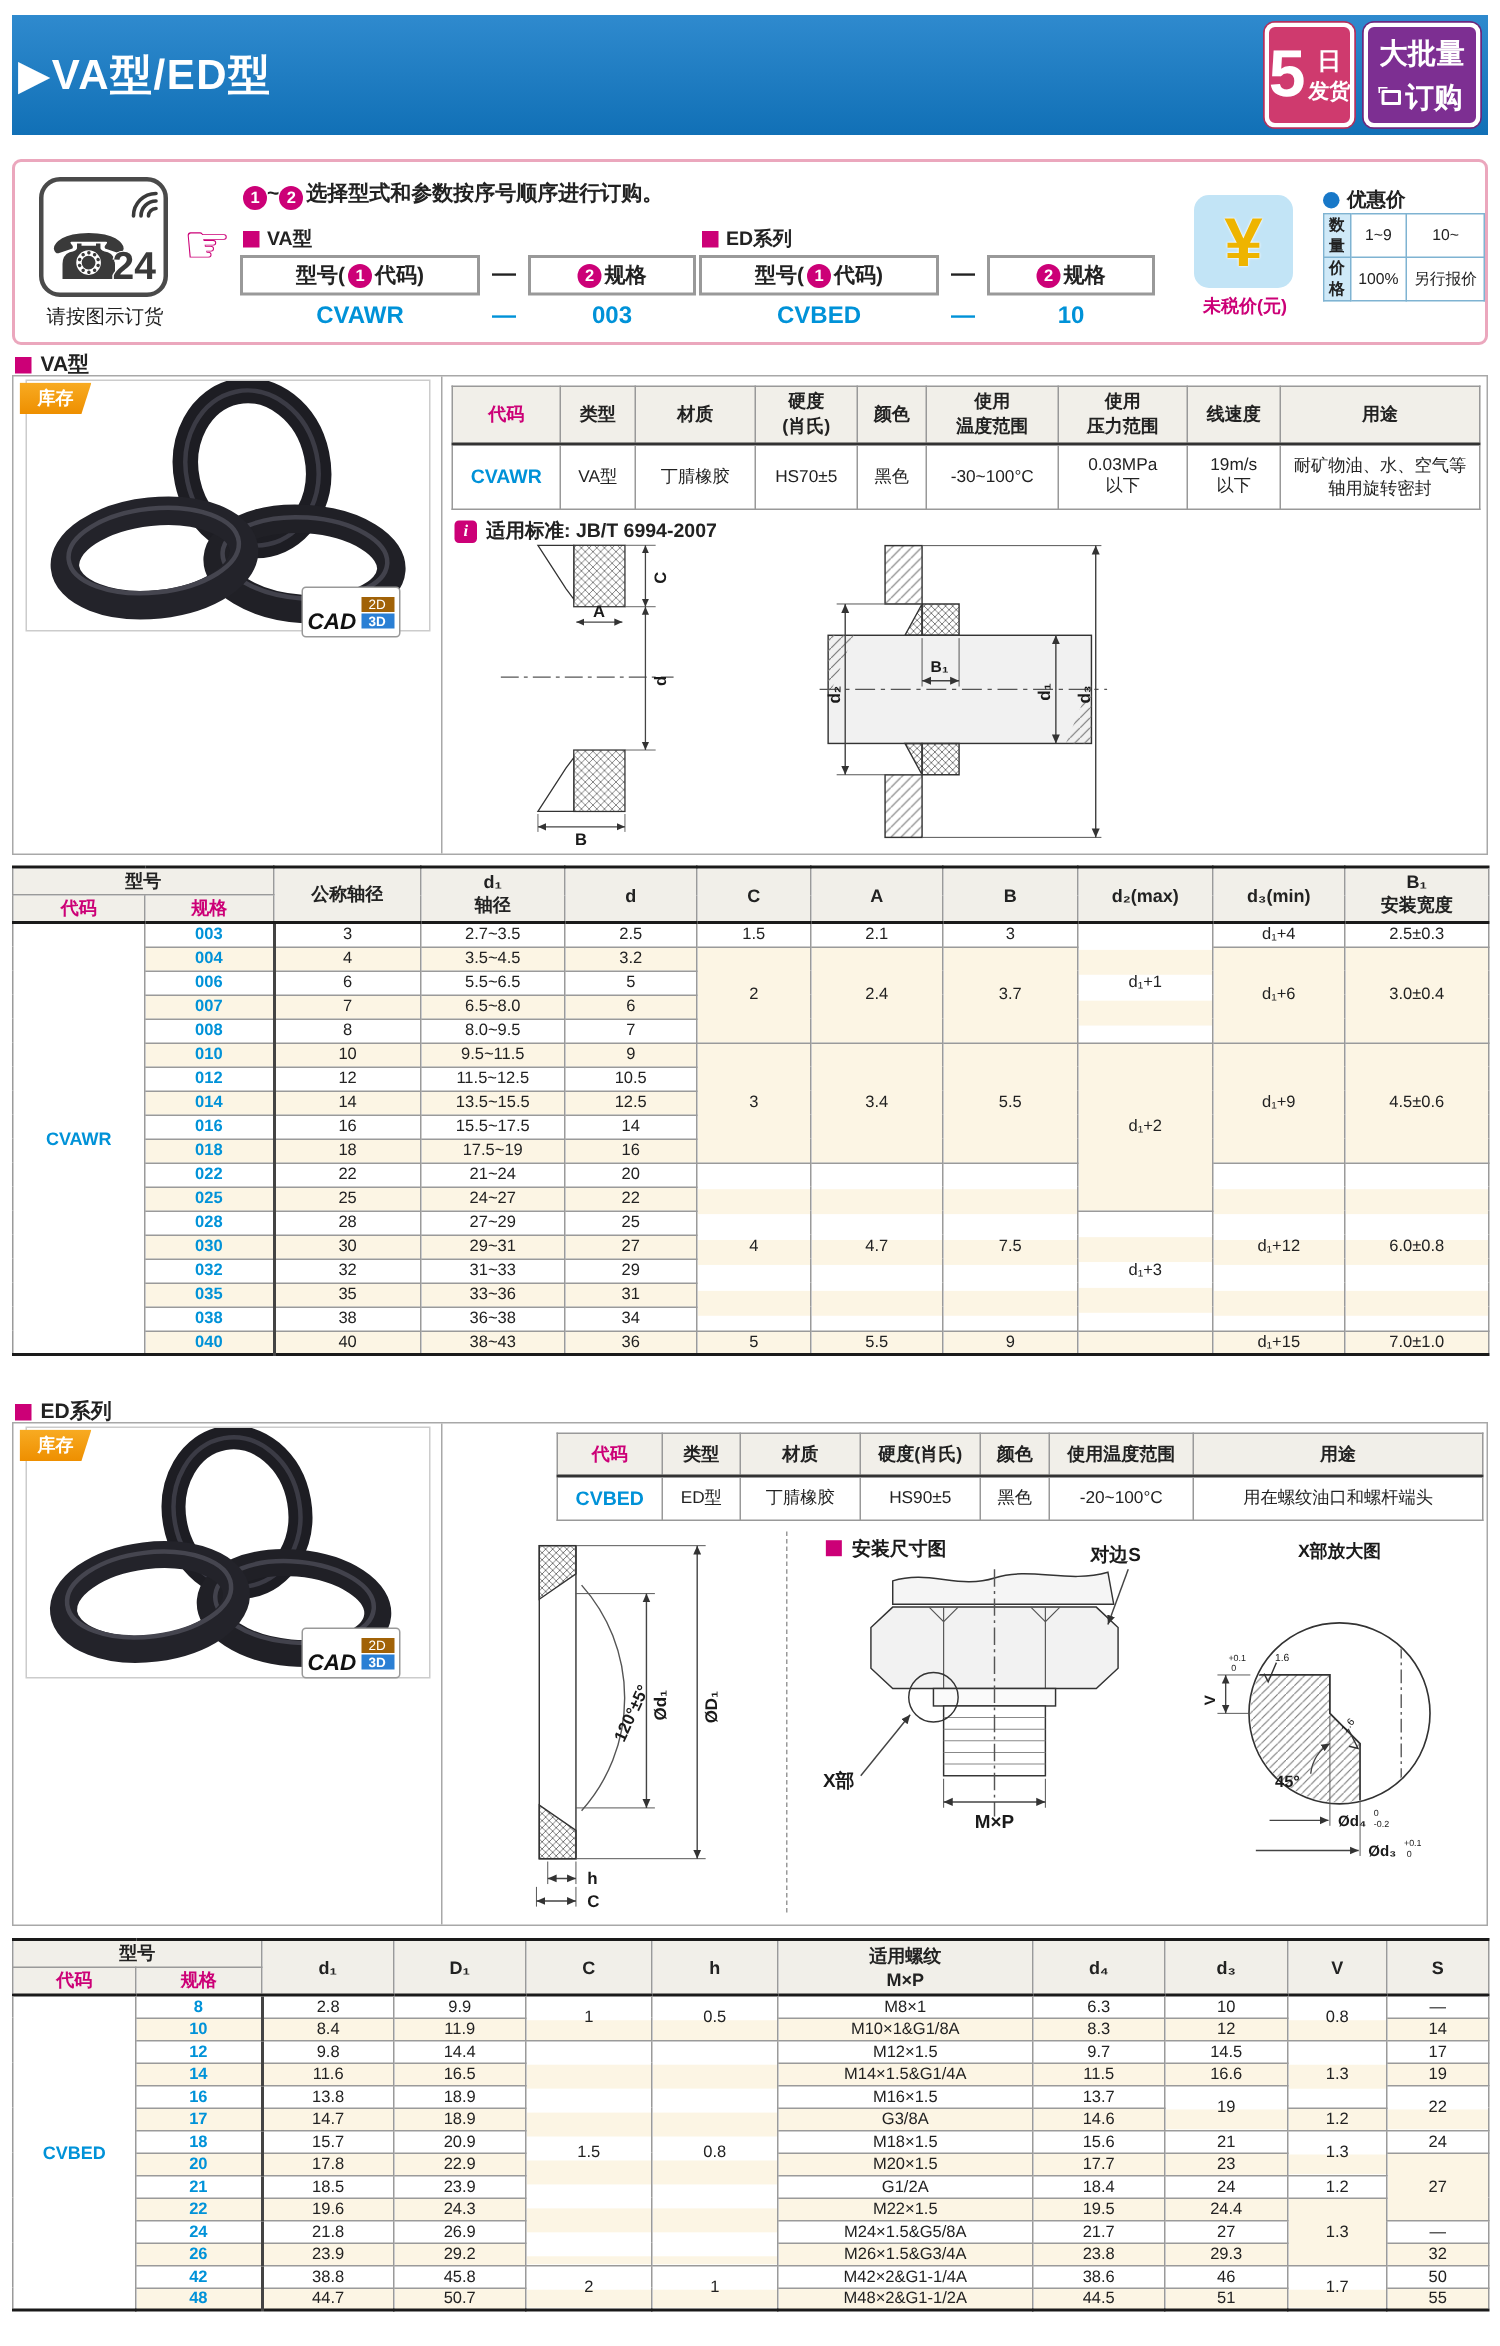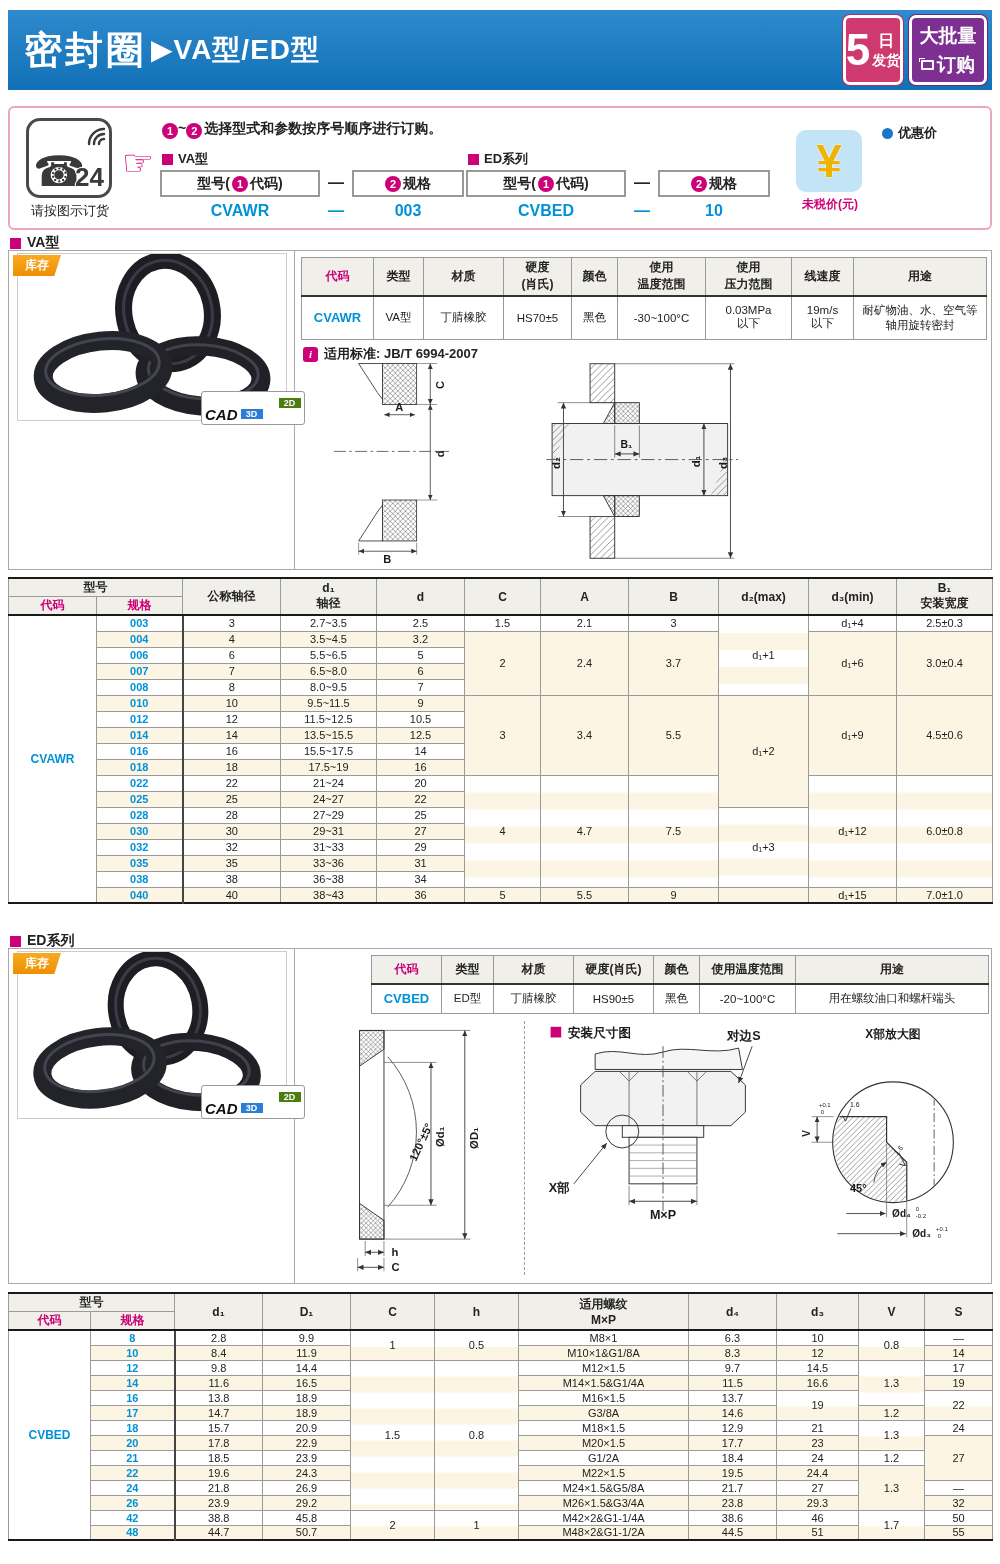--- a/index.html
+++ b/index.html
@@ -64,21 +64,21 @@
   .pbox { width:984px; background:#fff; border:1px solid #a8a8a8; }
   .pbox .vdiv { position:absolute; left:285px; top:0; bottom:0; width:1px; background:#a8a8a8; }
   .stock { position:absolute; left:4px; top:4px; width:48px; height:21px; line-height:21px; text-align:center;
            color:#fff; font-weight:bold; font-size:12px; background:linear-gradient(180deg,#f8ab22,#ee8f00);
            clip-path:polygon(0 0,100% 0,86% 100%,0 100%); }
   .imgfr { position:absolute; left:8px; top:2px; width:270px; height:168px; border:1px solid #ccc; }
   .cadbadge { position:absolute; display:flex; align-items:center; background:#fff; border:1px solid #999;
               border-radius:3px; padding:1px 3px; gap:3px; }
   .cadbadge .cad { font-weight:bold; font-style:italic; font-size:15px; color:#111;margin-top:13px; }
   .cadbadge .dd { display:flex; flex-direction:column; gap:1px; }
-  .cadbadge .d2 { background:#4d7c0f; color:#fff; font-size:9px; font-weight:bold; width:22px; text-align:center;margin-left:38px; }
+  .cadbadge .d2 { background:#a16207; color:#fff; font-size:9px; font-weight:normal; width:22px; text-align:center; }
   .cadbadge .d3 { background:#2a7fd4; color:#fff; font-size:9px; font-weight:bold; width:22px; text-align:center; }
 
   
   .spec-tbl { border-collapse:collapse; table-layout:fixed; background:#fff; }
   .spec-tbl th, .spec-tbl td { border:1px solid #999; text-align:center; white-space:pre-line; }
   .spec-tbl th { background:#f1efe9; font-size:12px; font-weight:bold; border-bottom:2px solid #333; }
   .spec-tbl th.mg { color:#cc0077; }
   .spec-tbl td { font-size:11.5px; }
   .spec-tbl td.codecell { color:#0092d8; font-weight:bold; font-size:13px; }
   .note { display:flex; align-items:center; gap:6px; font-size:13px; font-weight:bold; }
@@ -105,21 +105,20 @@
   .tbl td.code { color:#0092d8; font-weight:bold; font-size:12px; background:#fff; }
   .ed-tbl td { height:15px; }
 
   svg text { font-family:"Liberation Sans","DejaVu Sans",sans-serif; fill:#1a1a1a; }
   .dashdiv { border-left:1px dashed #999; }
 </style>
 </head>
 <body>
 
 <div class="abs hdr">
-  <span class="hdr-title">密封圈</span>
   <span class="hdr-sub">▶VA型/ED型</span>
   <div class="badge badge-5">
     <span class="n">5</span>
     <span class="col">
       <span class="d">日</span>
       <span class="s">发货</span>
     </span>
   </div>
   <div class="badge badge-b">
     <span class="l1">大批量</span>
@@ -184,20 +183,34 @@
   <div class="abs ocode" style="left:648px;top:94px;width:112px">10</div>
 
   <div class="abs yenbox">
     <span class="yen">¥</span>
   </div>
   <div class="abs tax-note">未税价(元)</div>
   <div class="abs deal-t">
     <span class="bluedot"></span>
       <span>优惠价</span>
   </div>
+  <table class="abs deal-tbl">
+    <tbody>
+        <tr>
+      <td class="hd">数量</td>
+      <td style="width:38px">1~9</td>
+      <td style="width:52px">10~</td>
+    </tr>
+    <tr>
+      <td class="hd">价格</td>
+      <td>100%</td>
+      <td>另行报价</td>
+    </tr>
+  </tbody>
+    </table>
 </div>
 
 <div class="abs sec-lab" style="left:10px;top:234px">
   <span class="sq"></span>
     <span>VA型</span>
 </div>
 
 <div class="abs pbox" style="left:8px;top:250px;height:320px">
   <div class="vdiv"></div>
   <div class="imgfr">
@@ -787,21 +800,21 @@
         <td>18.9</td>
         <td>G3/8A</td>
         <td>14.6</td>
         <td>1.2</td>
       </tr>
       <tr>
         <td class="spec">18</td>
         <td>15.7</td>
         <td>20.9</td>
         <td>M18×1.5</td>
-        <td>12.9</td>
+        <td>15.6</td>
         <td>21</td>
         <td rowspan="2" class="m0">1.3</td>
         <td>24</td>
       </tr>
       <tr class="alt">
         <td class="spec">20</td>
         <td>17.8</td>
         <td>22.9</td>
         <td>M20×1.5</td>
         <td>17.7</td>

